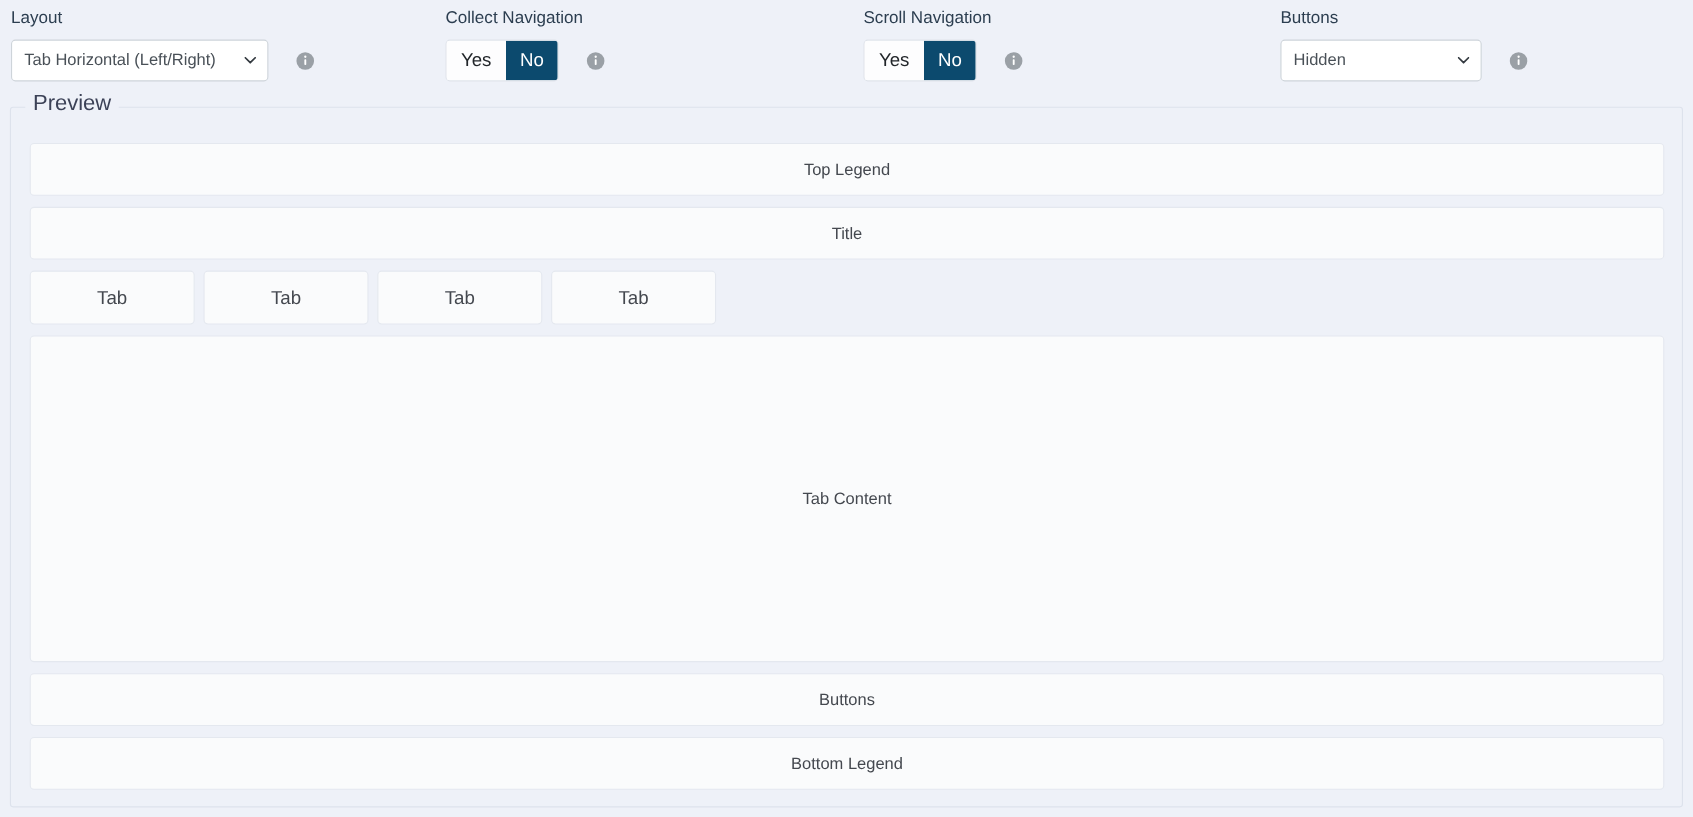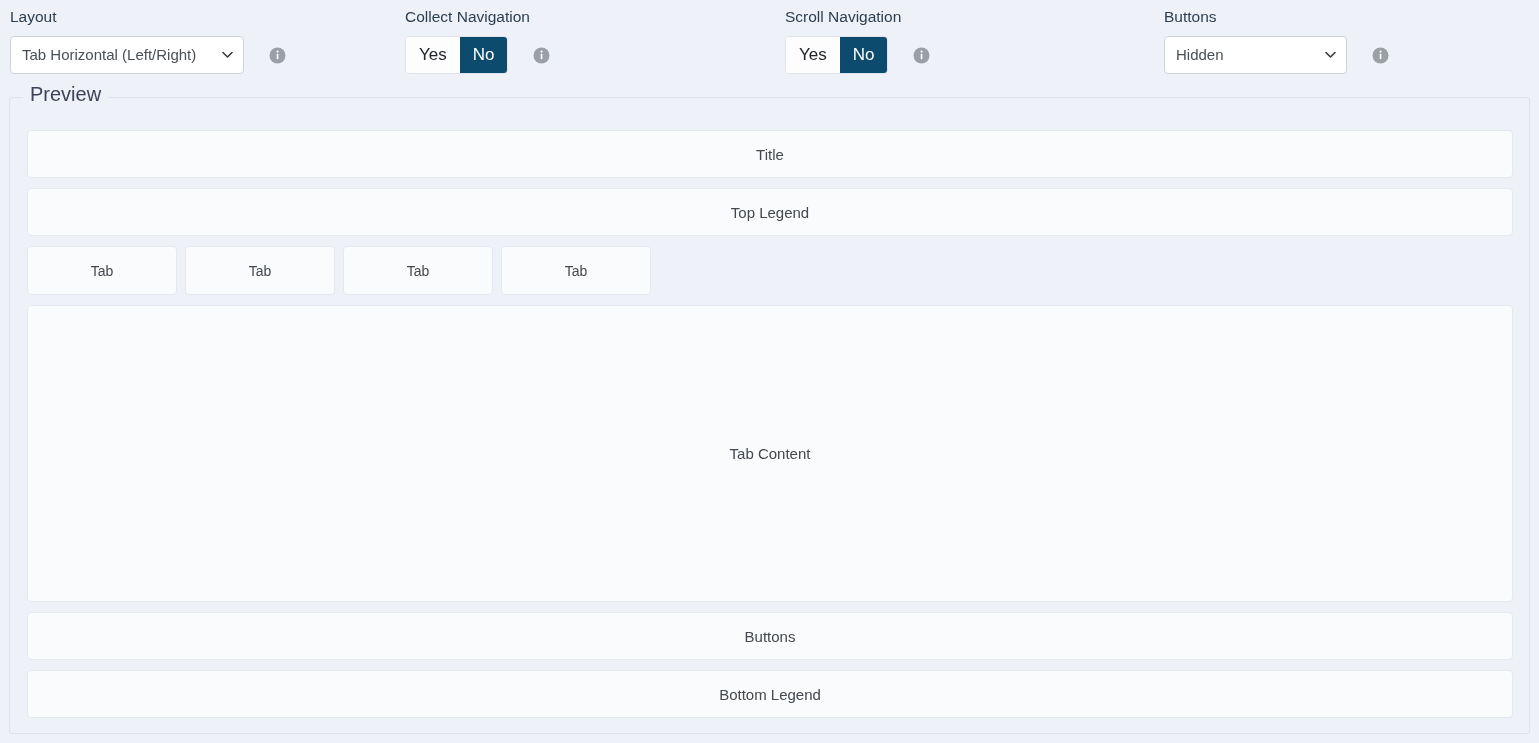--- a/index.html
+++ b/index.html
@@ -142,21 +142,21 @@
     margin-bottom: 10px;
   }
   .tab-item {
     height: 49px;
     background: #fafbfc;
     border: 1px solid #e4e8ef;
     border-radius: 4px;
     display: flex;
     align-items: center;
     justify-content: center;
-    font-size: 14px;
+    font-size: 17px;
     color: #44484f;
     cursor: pointer;
   }
 </style>
 </head>
 <body>
 
 <div class="settings-bar">
 
   <div class="field-group" style="left:10px;">
@@ -239,24 +239,24 @@
     </div>
   </div>
 
 </div>
 
 <div class="preview-fieldset">
   <div class="preview-legend">Preview</div>
 
   <div class="preview-inner">
 
+    <div class="pv-box pv-toplegend">Top Legend</div>
+
     <div class="pv-box pv-title">Title</div>
 
-    <div class="pv-box pv-toplegend">Top Legend</div>
-
     <div class="tab-row">
       <div class="tab-item" style="width:150px;">Tab</div>
       <div class="tab-item" style="width:150px;">Tab</div>
       <div class="tab-item" style="width:150px;">Tab</div>
       <div class="tab-item" style="width:150px;">Tab</div>
     </div>
 
     <div class="pv-box pv-content">Tab Content</div>
 
     <div class="pv-box pv-buttons">Buttons</div>

